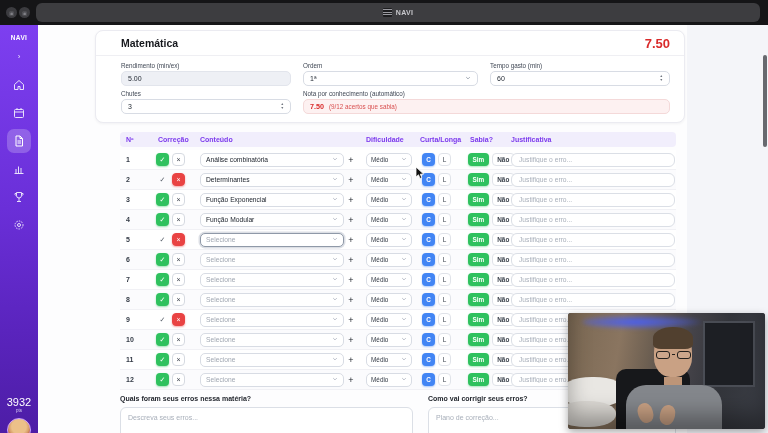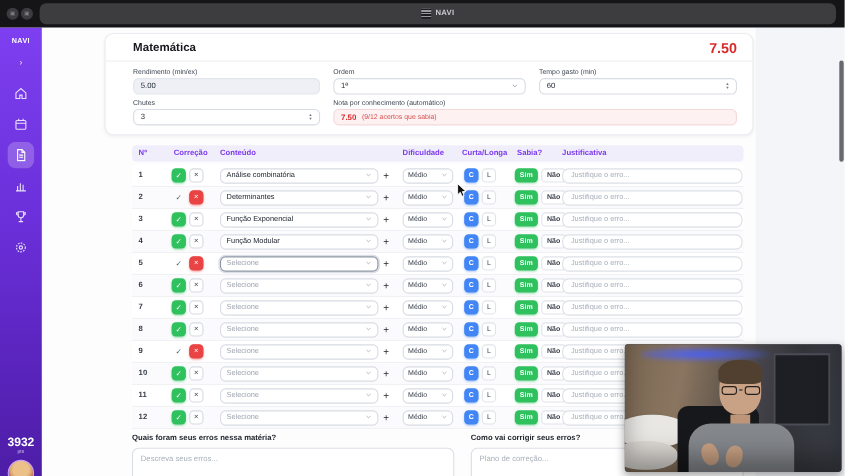--- a/index.html
+++ b/index.html
@@ -19,21 +19,21 @@
   
   .sidebar { position:absolute; top:25px; left:0; width:38px; height:408px; overflow:hidden;
              background:linear-gradient(180deg,#7d3ff0 0%, #6a2fd8 45%, #5a24bd 75%, #4d1da6 100%);
              display:flex; flex-direction:column; align-items:center; z-index:4; }
   .sb-logo { color:#fff; font-size:6.5px; font-weight:bold; letter-spacing:.4px; margin-top:9px; }
   .sb-chevron { color:#e8e1fb; font-size:8px; margin-top:11px; margin-bottom:8px; cursor:pointer; }
   .sb-item { width:24px; height:24px; border-radius:7px; display:flex; align-items:center; justify-content:center; margin-top:4px; }
   .sb-item.active { background:rgba(255,255,255,.22); }
   .sb-item svg { display:block; }
   .sb-points { margin-top:auto; text-align:center; }
-  .sb-points-num { color:#fff; font-size:11px; font-weight:bold; }
+  .sb-points-num { color:#fff; font-size:11px; font-weight:normal; }
   .sb-points-unit { color:#d9cdf6; font-size:4.5px; }
   .sb-avatar { width:24px; height:24px; border-radius:50%; margin-top:5px; margin-bottom:-9px;
                background:radial-gradient(circle at 50% 35%, #ecc089 0 40%, #d89f6b 55%, #b5432f 75%, #8e3023 100%);
                border:1px solid #caa0ff; }
 
   
   .main { position:absolute; left:38px; top:25px; right:0; bottom:0; background:#fdfdfe; }
   .right-strip { position:absolute; left:649px; top:0; width:81px; height:408px; background:#f4f5f9; }
   .scroll-thumb { position:absolute; right:1px; top:30px; width:4px; height:92px; background:#67696f; border-radius:2px; }
 

